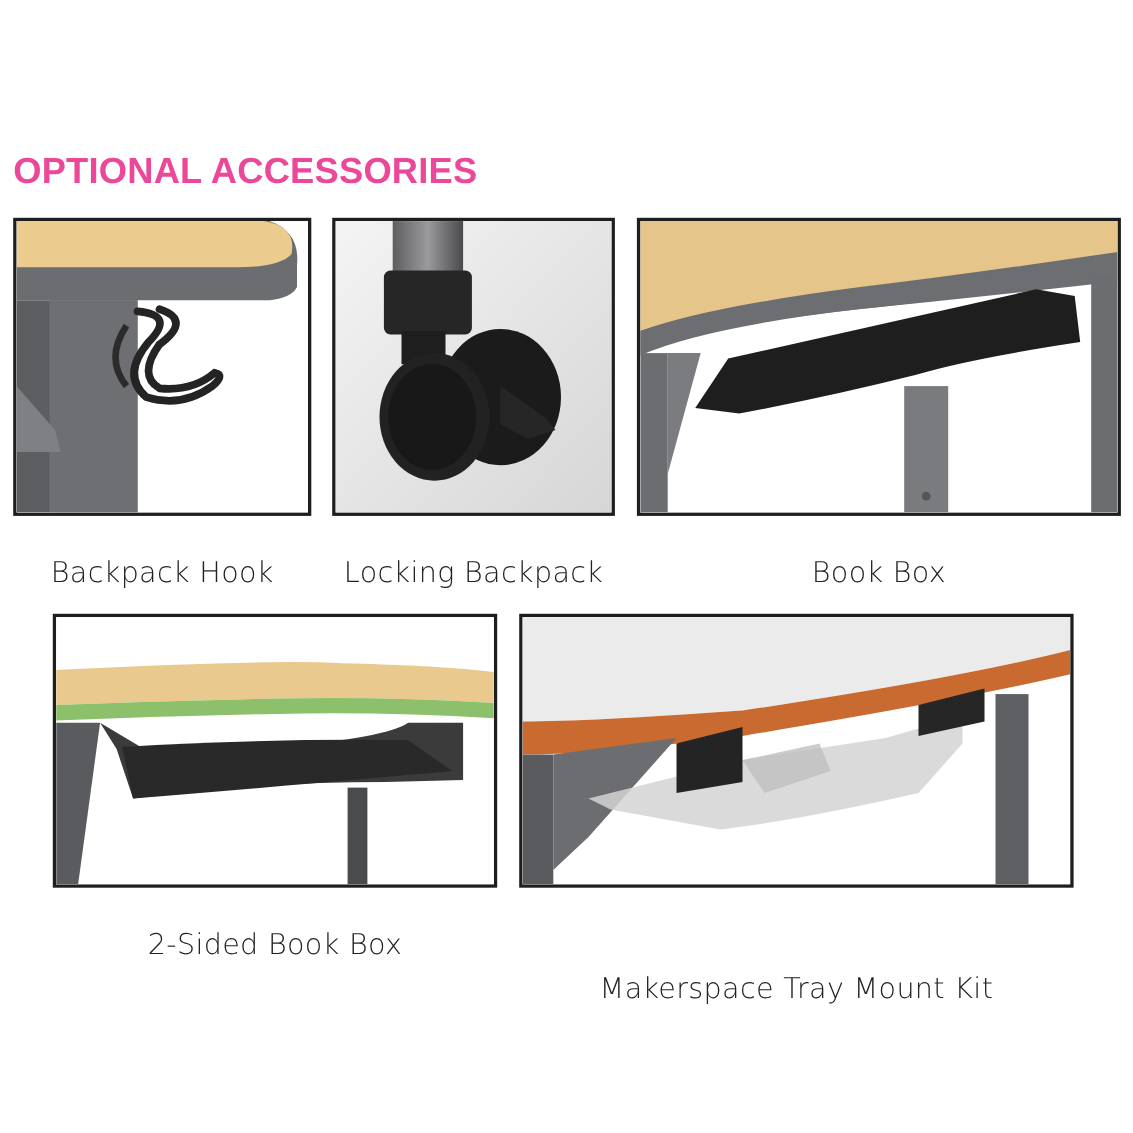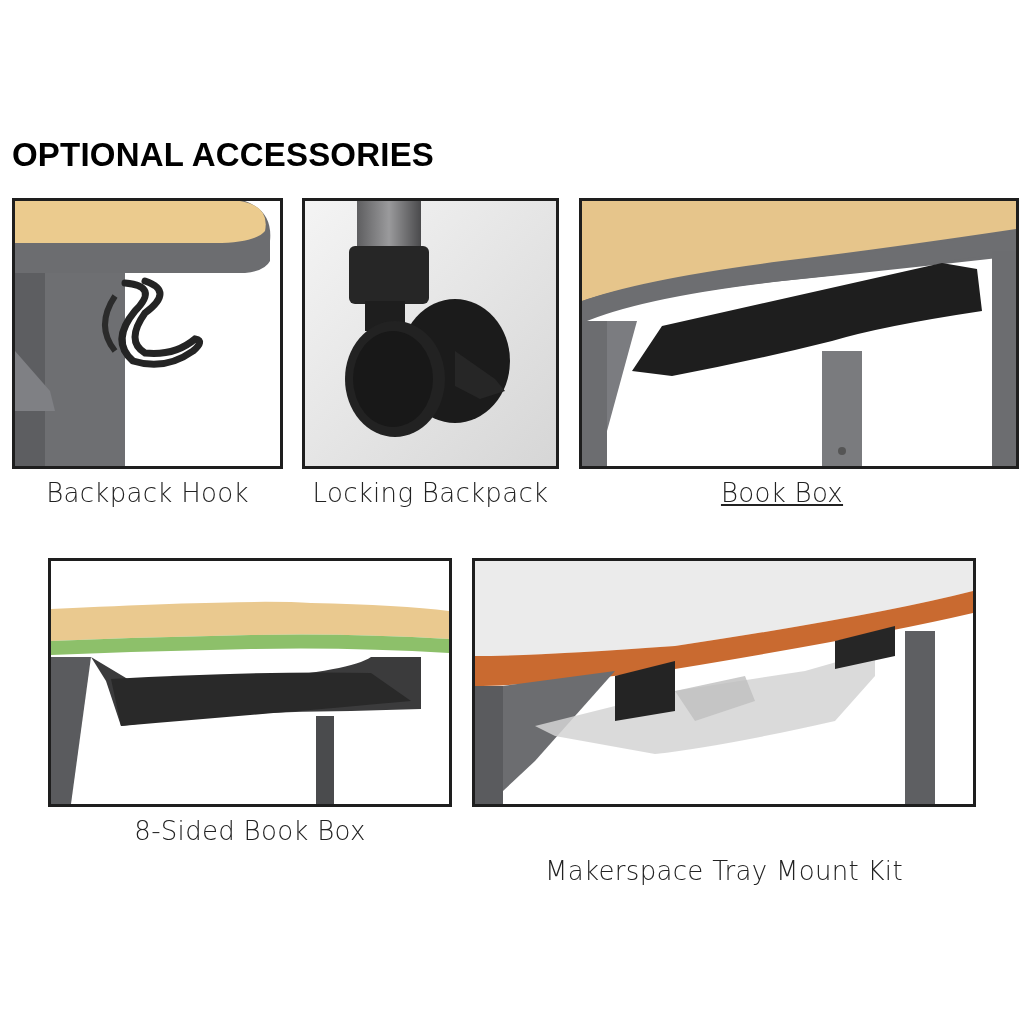--- a/index.html
+++ b/index.html
@@ -1,19 +1,19 @@
 <!DOCTYPE html>
 <html><head>
   <meta charset="utf-8">
   <style>
     html, body { margin:0; padding:0; background:#ffffff; }
     body { width:1030px; height:1030px; position:relative; overflow:hidden; font-family:"Liberation Sans", sans-serif; }
-    .title { position:absolute; left:12px; top:136px; font-family:"Liberation Sans", sans-serif; font-weight:bold; font-size:33px; color:#000000; letter-spacing:0.2px; }
+    .title { position:absolute; left:12px; top:136px; font-family:"Liberation Sans", sans-serif; font-weight:bold; font-size:33px; color:#ec4899; letter-spacing:0.2px; }
     .panel { position:absolute; border:3px solid #1e1e1e; box-sizing:border-box; overflow:hidden; background:#fff; }
-    .caption { position:absolute; font-family:"DejaVu Sans", sans-serif; font-size:26px; color:#222; text-align:center; font-weight:300; letter-spacing:0.3px; }
+    .caption { position:absolute; font-family:"DejaVu Sans", sans-serif; font-size:26px; color:#222; text-align:center; font-weight:300; letter-spacing:0.3px;margin-top:28px; }
     .panel svg { display:block; width:100%; height:100%; }
   </style>
 </head>
 <body>
 
 <div class="title">OPTIONAL ACCESSORIES</div>
 
 <div class="panel" style="left:12px; top:198px; width:271px; height:271px;">
   <svg viewBox="0 0 265 265" preserveAspectRatio="none">
     <rect width="265" height="265" fill="#ffffff"></rect>
@@ -60,34 +60,34 @@
     <path d="M0 0 H434 V28 Q300 48 200 60 Q60 78 0 100 Z" fill="#e6c58b"></path>
     <path d="M0 100 Q60 80 200 62 Q330 46 434 30 L434 50 Q330 66 200 80 Q60 96 0 122 Z" fill="#6d6e71"></path>
     <path d="M80 125 L360 62 L395 68 L400 110 Q300 125 250 140 Q170 160 90 175 L50 170 Z" fill="#1e1e1e"></path>
     <rect x="0" y="120" width="25" height="145" fill="#6c6d70"></rect>
     <path d="M25 120 L55 120 L25 230 Z" fill="#7b7c80"></path>
     <rect x="240" y="150" width="40" height="115" fill="#7a7b7e"></rect>
     <circle cx="260" cy="250" r="4" fill="#555"></circle>
     <rect x="410" y="50" width="24" height="215" fill="#6c6d70"></rect>
   </svg>
 </div>
-<div class="caption" style="left:562px; top:478px; width:440px;text-decoration:underline;">Book Box</div>
+<div class="caption" style="left:579px; top:478px; width:440px;">Book Box</div>
 
 <div class="panel" style="left:48px; top:558px; width:404px; height:249px;">
   <svg viewBox="0 0 398 243" preserveAspectRatio="none">
     <rect width="398" height="243" fill="#ffffff"></rect>
     <path d="M0 48 Q200 38 260 42 Q350 44 398 50 V78 Q300 72 200 74 Q100 76 0 80 Z" fill="#eac98f"></path>
     <path d="M0 80 Q100 76 200 74 Q300 72 398 78 V92 Q300 86 200 88 Q100 90 0 94 Z" fill="#8dc06a"></path>
     <path d="M40 96 L55 120 L70 165 Q180 150 300 150 L370 148 L370 96 L320 96 Q300 110 200 118 L80 120 Z" fill="#3b3b3c"></path>
     <path d="M60 118 Q200 110 320 112 L360 140 Q250 150 70 165 Z" fill="#292929"></path>
     <path d="M0 96 L40 96 L20 243 L0 243 Z" fill="#5a5b5e"></path>
     <rect x="265" y="155" width="18" height="88" fill="#4a4b4d"></rect>
   </svg>
 </div>
-<div class="caption" style="left:48px; top:816px; width:404px;">8-Sided Book Box</div>
+<div class="caption" style="left:48px; top:816px; width:404px;">2-Sided Book Box</div>
 
 <div class="panel" style="left:472px; top:558px; width:504px; height:249px;">
   <svg viewBox="0 0 498 243" preserveAspectRatio="none">
     <rect width="498" height="243" fill="#ffffff"></rect>
     <path d="M0 0 H498 V30 Q400 55 200 85 Q60 95 0 95 Z" fill="#ebebeb"></path>
     <path d="M0 95 Q60 95 200 85 Q400 55 498 30 V52 Q400 75 200 108 Q60 125 0 125 Z" fill="#c96a30"></path>
     <rect x="0" y="125" width="28" height="118" fill="#5a5b5e"></rect>
     <path d="M28 125 L140 110 L60 200 L28 230 Z" fill="#6c6d70"></path>
     <rect x="430" y="70" width="30" height="173" fill="#5e5f62"></rect>
     <path d="M60 165 L200 130 L330 110 L400 90 L400 115 L360 160 Q250 185 180 193 L80 175 Z" fill="#d3d3d3" opacity="0.85"></path>

